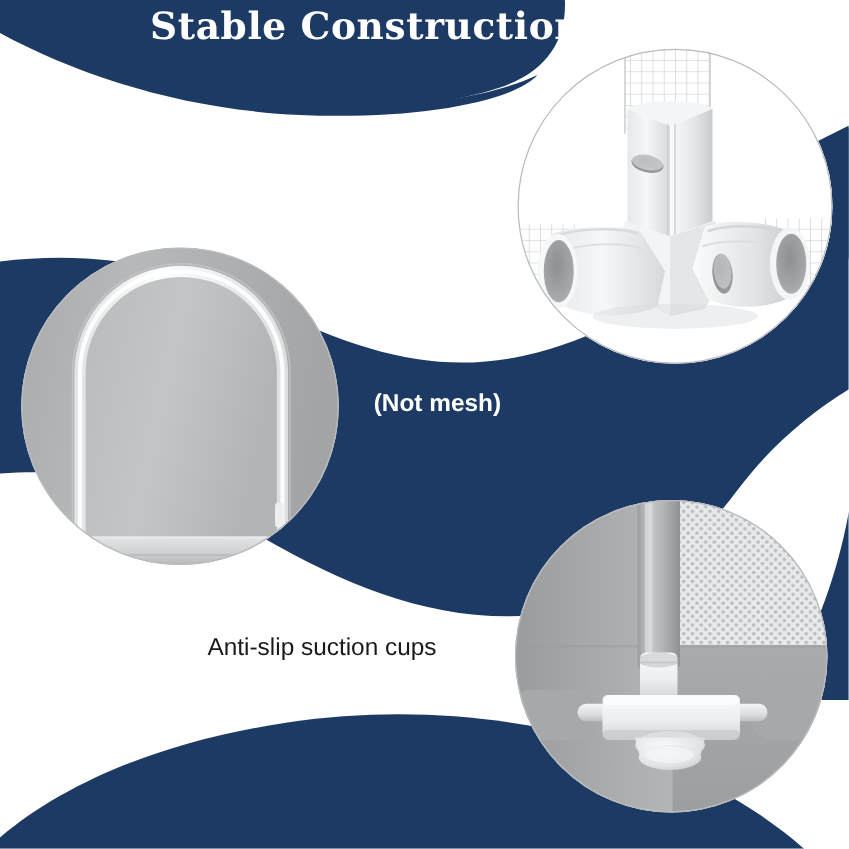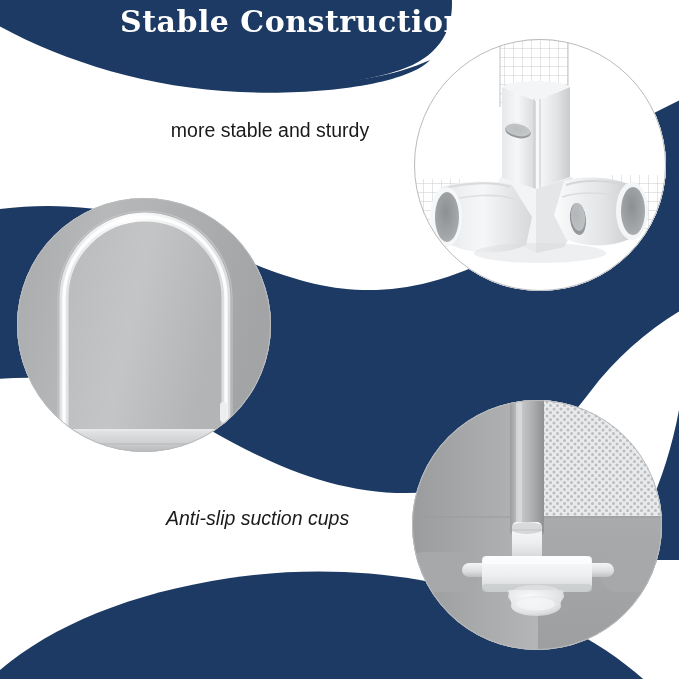--- a/index.html
+++ b/index.html
@@ -69,21 +69,20 @@
     font-weight: bold;
   }
   #callout-suction {
     left: 166px;
     top: 506px;
     width: 280px;
     color: #1a1a1a;
     font-size: 19.5px;
     font-weight: 400;
     white-space: nowrap;
-    font-style: italic;
   }
 
   
   .photo-circle {
     position: absolute;
     border-radius: 50%;
     overflow: hidden;
     z-index: 4;
     background: #ffffff;
   }
@@ -370,23 +369,23 @@
     <path d="M -40,-40
              C 10,30 120,78 260,84
              C 330,87 392,78 430,60
              C 410,82 330,96 240,92
              C 130,87 30,50 -40,2 Z" fill="#1c3a63"></path>
   </svg>
 
   <div id="page-title">Stable Construction</div>
 
   <div class="callout" id="callout-thick">
-    <div>more stable and sturdy</div>
   </div>
 
   <div class="callout" id="callout-zipper">
+    <div>(Not mesh)</div>
   </div>
 
   <div class="callout" id="callout-suction">
     <div>Anti-slip suction cups</div>
   </div>
 
 </div>
 
 </body></html>

